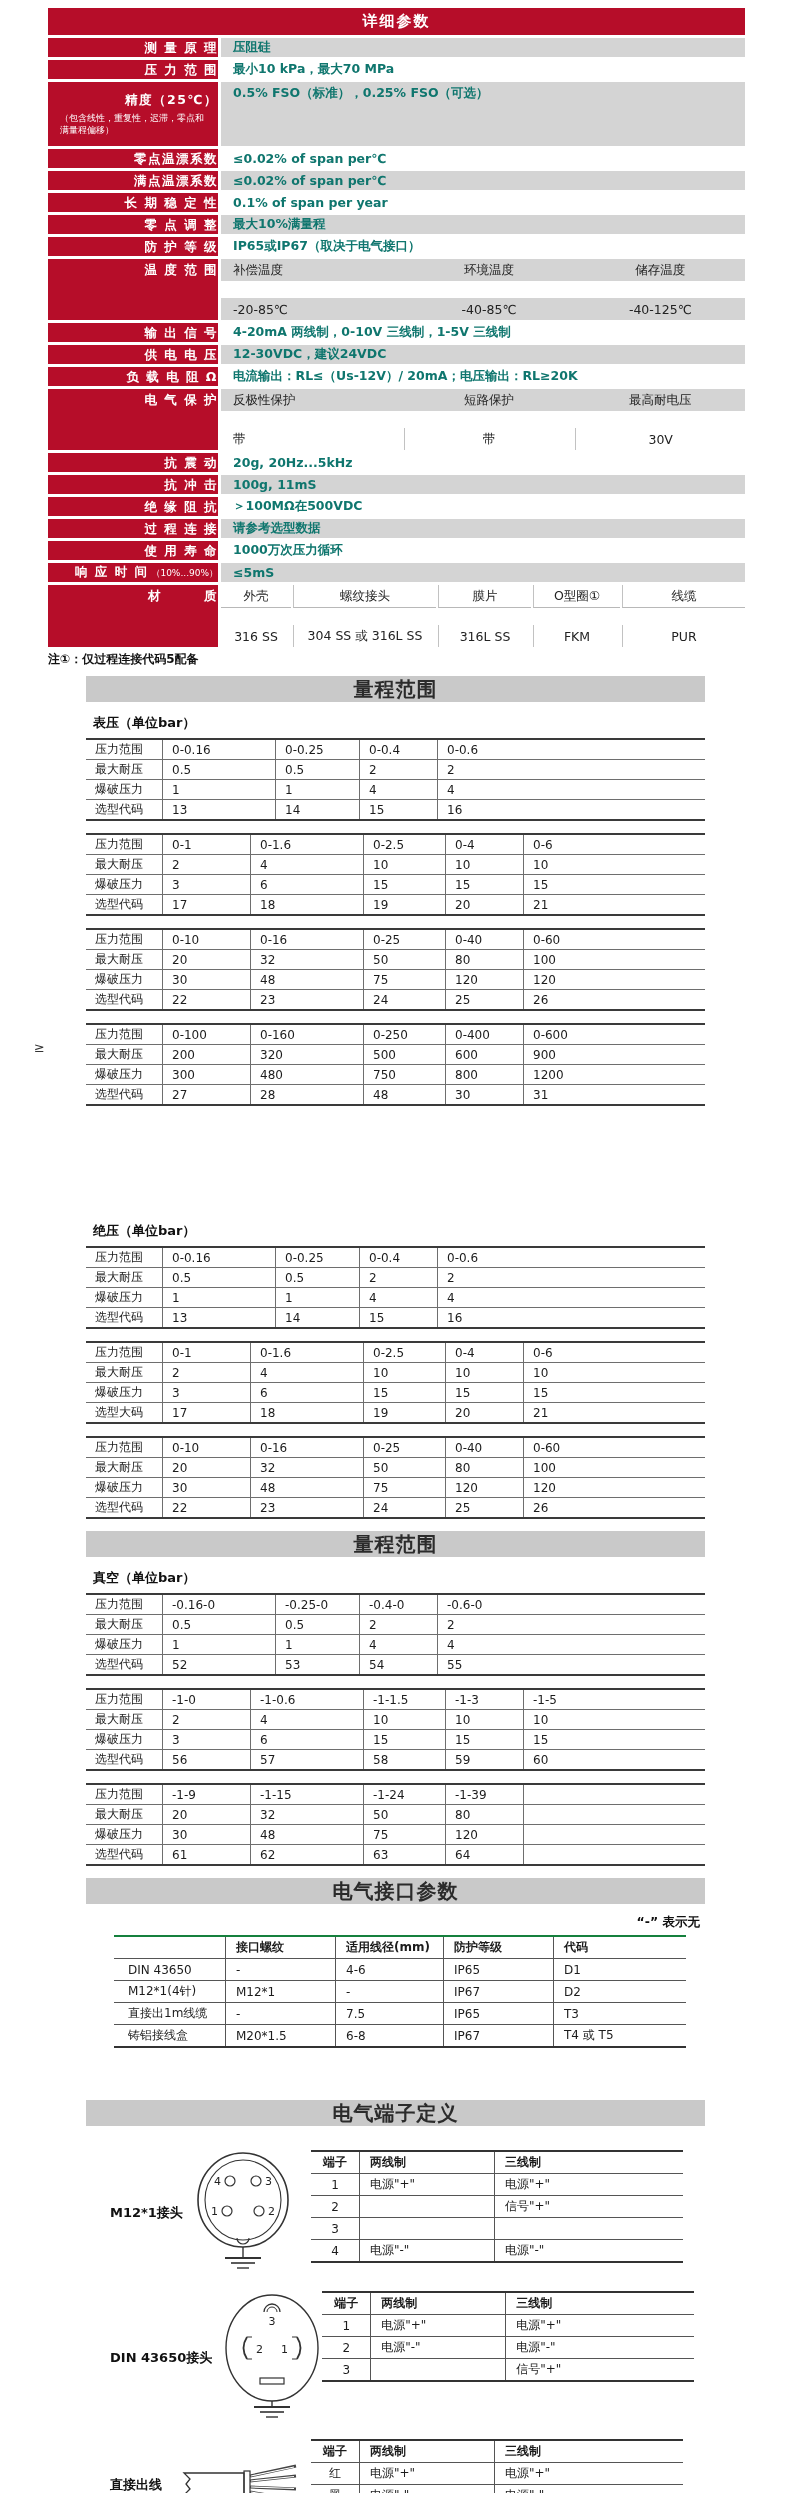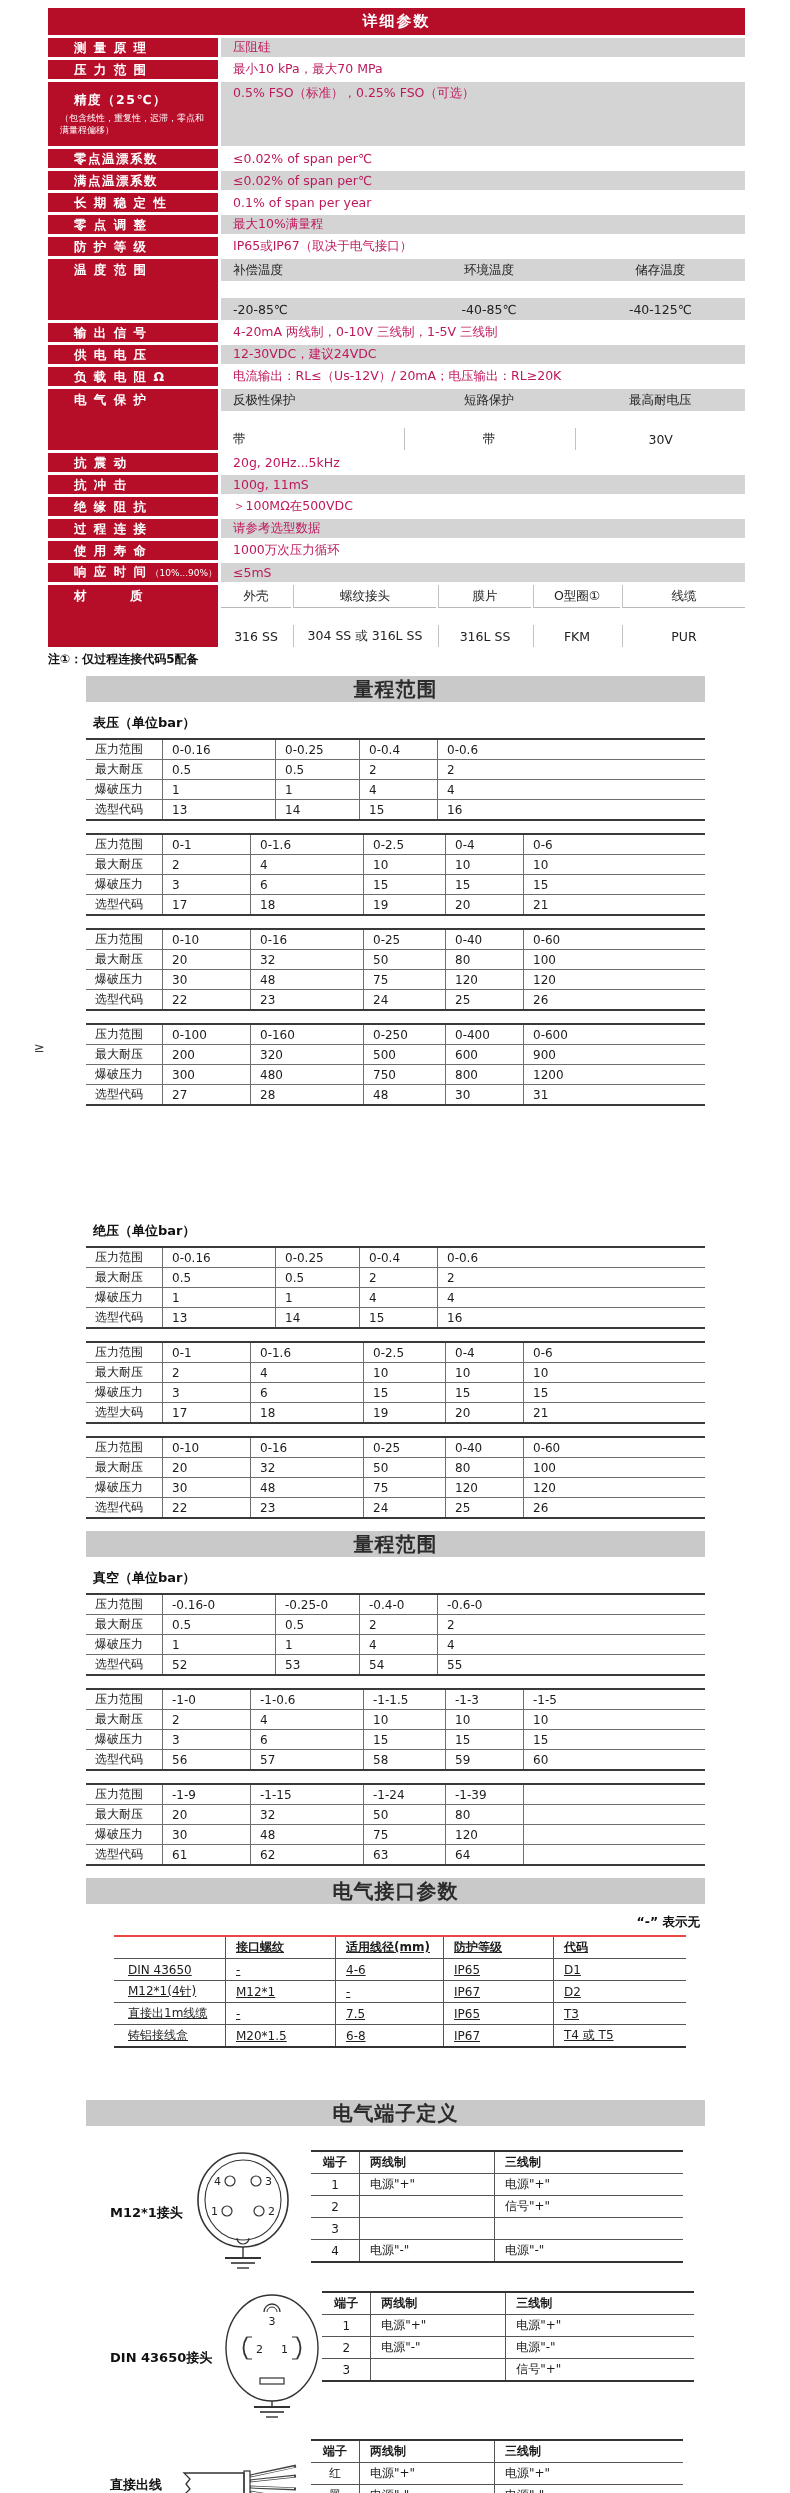--- a/index.html
+++ b/index.html
@@ -9,27 +9,27 @@
 
   
   .title-bar{height:27px;background:var(--red);color:#fff;font-size:15px;font-weight:bold;
     display:flex;align-items:center;justify-content:center;letter-spacing:2px;}
 
   
   #spec{margin-top:3px;}
   .spec-row{display:flex;margin-bottom:3px;}
   .spec-label{flex:0 0 170px;margin-right:3px;background:var(--red);color:#fff;
     box-sizing:border-box;display:flex;flex-direction:column;justify-content:center;
-    padding-left:26px;min-height:19px;}
+    padding-left:26px;min-height:19px;align-items:flex-end;}
   .spec-label.top{justify-content:flex-start;padding-top:3px;}
   .lab-main{font-size:12.5px;font-weight:bold;letter-spacing:1.5px;line-height:16px;}
   .lab-small{font-size:9px;font-weight:normal;letter-spacing:0;}
   .lab-sub{font-size:9px;line-height:12px;margin-top:4px;padding-right:6px;margin-left:-14px;}
   .spec-value{flex:1;font-size:12.5px;display:flex;align-items:center;padding-left:12px;
-    box-sizing:border-box;min-height:19px;color:#be185d;}
+    box-sizing:border-box;min-height:19px;color:#0f766e;font-weight:bold;}
   .bg-g{background:#d4d4d4;}
   .bg-w{background:#ffffff;}
   .tall{min-height:64px;}
   .tall-v{align-items:flex-start;padding-top:3px;}
   .spec-grid{flex:1;display:flex;flex-direction:column;gap:17px;}
   .grid-row{display:flex;gap:2px;flex:1;}
   .grid-cell{flex:1;min-height:22px;display:flex;align-items:center;justify-content:center;font-size:12.5px;}
   .grid-row:not(.five) .grid-cell:first-child{justify-content:flex-start;padding-left:12px;}
   .grid-row.bg-w .grid-cell + .grid-cell{border-left:1px solid #c2c2c2;}
   .five .grid-cell:nth-child(1){flex:0 0 70px;}
@@ -51,21 +51,21 @@
   .rt-c + .rt-c{border-left:1px solid #6e6e6e;}
   .rt-label{flex:0 0 76px;}
   .n4-1{flex:0 0 113px;} .n4-2{flex:0 0 84px;} .n4-3{flex:0 0 78px;} .n4-4{flex:1;}
   .n5-1{flex:0 0 88px;} .n5-2{flex:0 0 113px;} .n5-3{flex:0 0 82px;} .n5-4{flex:0 0 78px;} .n5-5{flex:1;}
   .big-gap{height:92px;}
 
   .stray{position:absolute;left:-14px;top:1032px;font-size:13px;color:#333;}
 
   
   .it-note{margin:10px 45px 4px 0;text-align:right;font-size:12.5px;font-weight:bold;color:#111;}
-  .it{margin-left:66px;width:572px;border-top:2px solid #ef4444;border-bottom:2px solid #333;box-sizing:border-box;text-decoration:underline;}
+  .it{margin-left:66px;width:572px;border-top:2px solid #15803d;border-bottom:2px solid #333;box-sizing:border-box;}
   .it-row{display:flex;height:21px;font-size:12px;align-items:stretch;}
   .it-row + .it-row{border-top:1px solid #555;}
   .it-row.hdr{font-weight:bold;}
   .it-c{display:flex;align-items:center;box-sizing:border-box;padding-left:10px;color:#1c1c1c;}
   .it-c + .it-c{border-left:1px solid #555;}
   .i0{flex:0 0 111px;padding-left:14px;} .i1{flex:0 0 110px;} .i2{flex:0 0 108px;} .i3{flex:0 0 110px;} .i4{flex:1;}
 
   
   .term-block{display:flex;align-items:flex-start;}
   .term-left{flex:0 0 263px;display:flex;align-items:center;box-sizing:border-box;padding-left:62px;}

